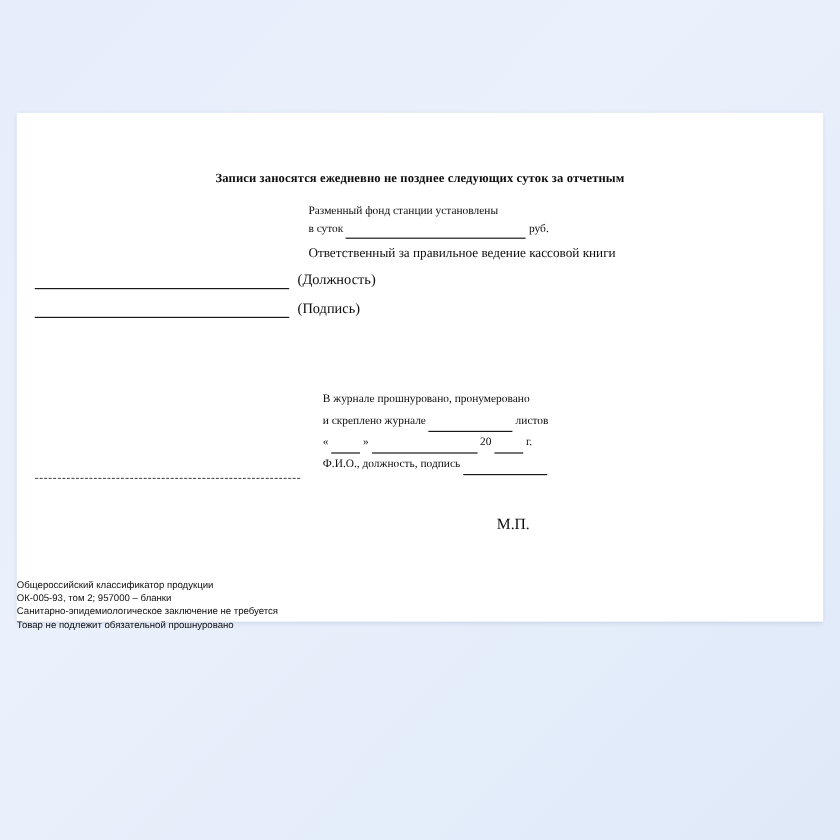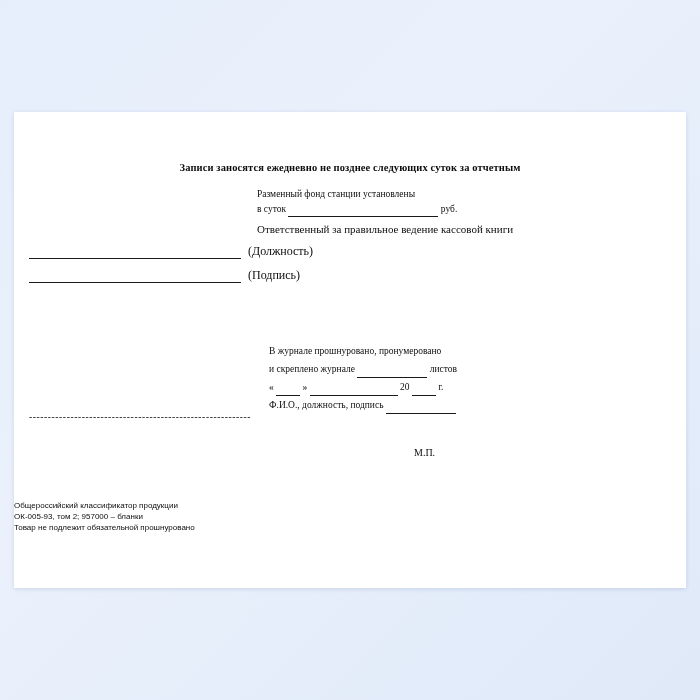--- a/index.html
+++ b/index.html
@@ -15,23 +15,23 @@
   }
   .stage {
     position: relative;
     width: 700px;
     height: 700px;
     background: linear-gradient(135deg, #e6eefb 0%, #eaf1fc 40%, #dfe9f8 100%);
   }
   .page {
     position: absolute;
     left: 14px;
-    top: 112px;
+    top: 94px;
     width: 672px;
-    height: 476px;
+    height: 424px;
     background: #ffffff;
     box-shadow: 0 1px 4px rgba(60, 90, 140, 0.18);
   }
   .doc {
     position: absolute;
     left: 0;
     top: 0;
     width: 672px;
     height: 476px;
     color: #0d0d0d;
@@ -103,21 +103,21 @@
     width: 420px;
     font-size: 9.5px;
     letter-spacing: 0.6px;
     white-space: nowrap;
     overflow: hidden;
   }
   .mp {
     position: absolute;
     top: 335px;
     left: 400px;
-    font-size: 10px;
+    font-size: 13px;
   }
   .footer {
     position: absolute;
     top: 388px;
     left: 0;
     width: 672px;
     font-size: 8px;
     line-height: 11px;
     font-family: "Liberation Sans", sans-serif;
   }
@@ -176,18 +176,19 @@
         </div>
       </div>
 
       <div class="dashline">-----------------------------------------------------------</div>
 
       <div class="mp">М.П.</div>
 
       <div class="footer">
         <div>Общероссийский классификатор продукции</div>
         <div>ОК-005-93, том 2; 957000 – бланки</div>
+        <div>Санитарно-эпидемиологическое заключение не требуется</div>
         <div>Товар не подлежит обязательной прошнуровано</div>
       </div>
 
     </div>
   </div>
 </div>
 
 </body></html>

